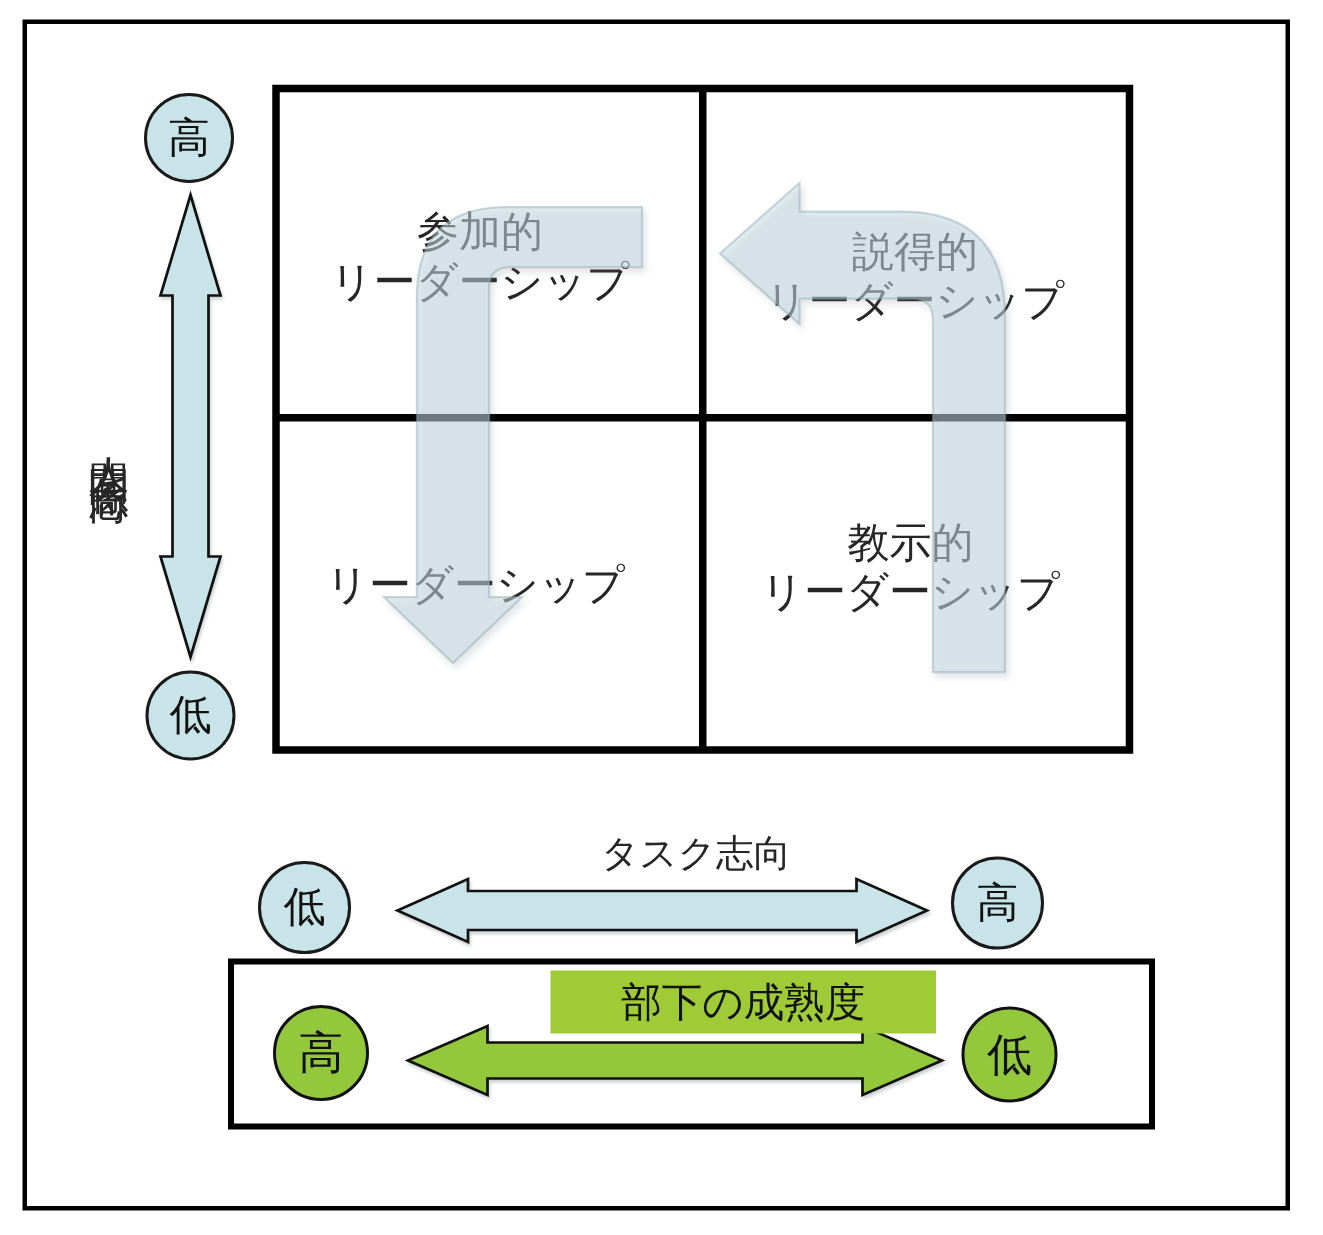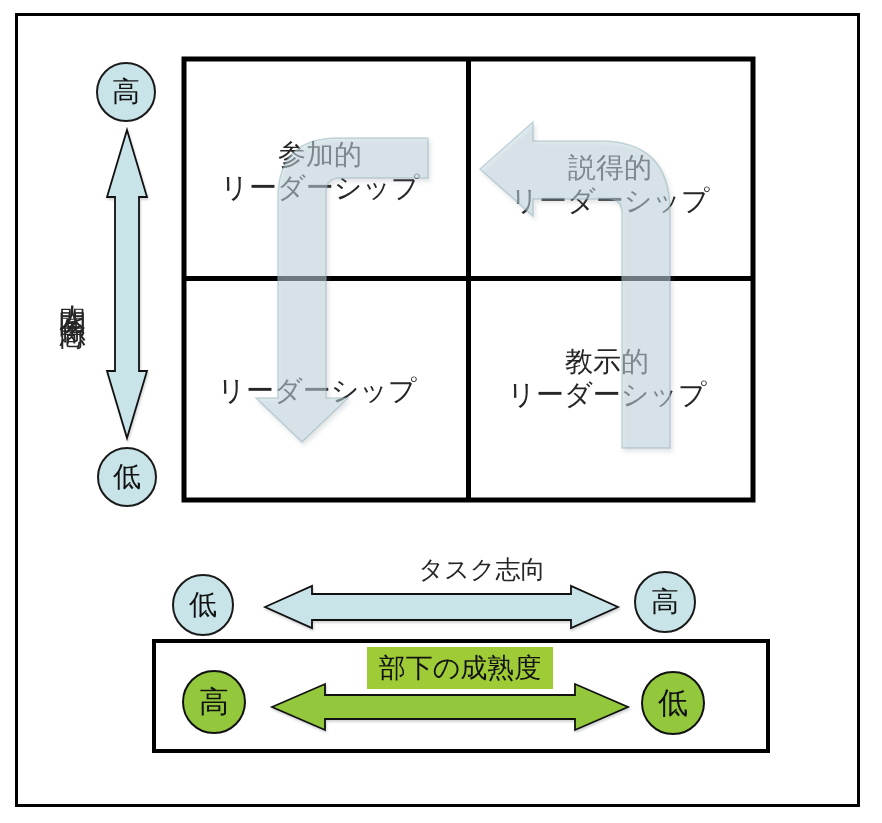--- a/index.html
+++ b/index.html
@@ -28,21 +28,21 @@
     font-size:26px;letter-spacing:4px;line-height:30px;width:30px;text-align:center;
     word-break:break-all;z-index:2;
   }
   #task-axis-label{
     transform:translate(-50%,-50%);font-size:25px;white-space:nowrap;z-index:2;
   }
   #maturity-box{
     left:152px;top:639px;width:618px;height:114px;border:4px solid #000;box-sizing:border-box;z-index:2;
   }
   #maturity-label{
-    left:367px;top:647px;width:186px;height:42px;background:#9fcb37;display:flex;
+    left:367px;top:647px;width:257px;height:42px;background:#9fcb37;display:flex;
     align-items:center;justify-content:center;font-size:27px;white-space:nowrap;z-index:2;color:#111;
   }
   .solid-arrow{filter:drop-shadow(1px 2px 1px rgba(100,110,115,0.30));}
   .flow-arrow{filter:drop-shadow(2px 3px 2px rgba(100,115,122,0.35));}
 </style>
 </head>
 <body>
 
 <div id="canvas">
 
@@ -74,21 +74,21 @@
   </div>
   <div class="abs quad-label" style="left:607px;top:378px;">
     <div>教示的</div>
     <div>リーダーシップ</div>
   </div>
 
   <div class="abs circle blue-circle" style="left:96px;top:62px;width:60px;height:60px;">高</div>
   <div class="abs" id="rel-axis-label" style="left:73px;top:296px;">人間関係志向</div>
   <div class="abs circle blue-circle" style="left:97px;top:447px;width:60px;height:60px;">低</div>
 
-  <div class="abs" id="task-axis-label" style="left:482px;top:569px;">タスク志向</div>
+  <div class="abs" id="task-axis-label" style="left:464px;top:569px;">タスク志向</div>
   <div class="abs circle blue-circle" style="left:172px;top:574px;width:62px;height:62px;">低</div>
   <div class="abs circle blue-circle" style="left:634px;top:571px;width:62px;height:62px;">高</div>
 
   <div class="abs" id="maturity-box"></div>
   <div class="abs" id="maturity-label">部下の成熟度</div>
   <div class="abs circle green-circle" style="left:182px;top:670px;width:64px;height:64px;">高</div>
   <div class="abs circle green-circle" style="left:641px;top:671px;width:64px;height:64px;">低</div>
 
   <svg class="layer overlay" width="882" height="823" viewBox="0 0 882 823">
 

